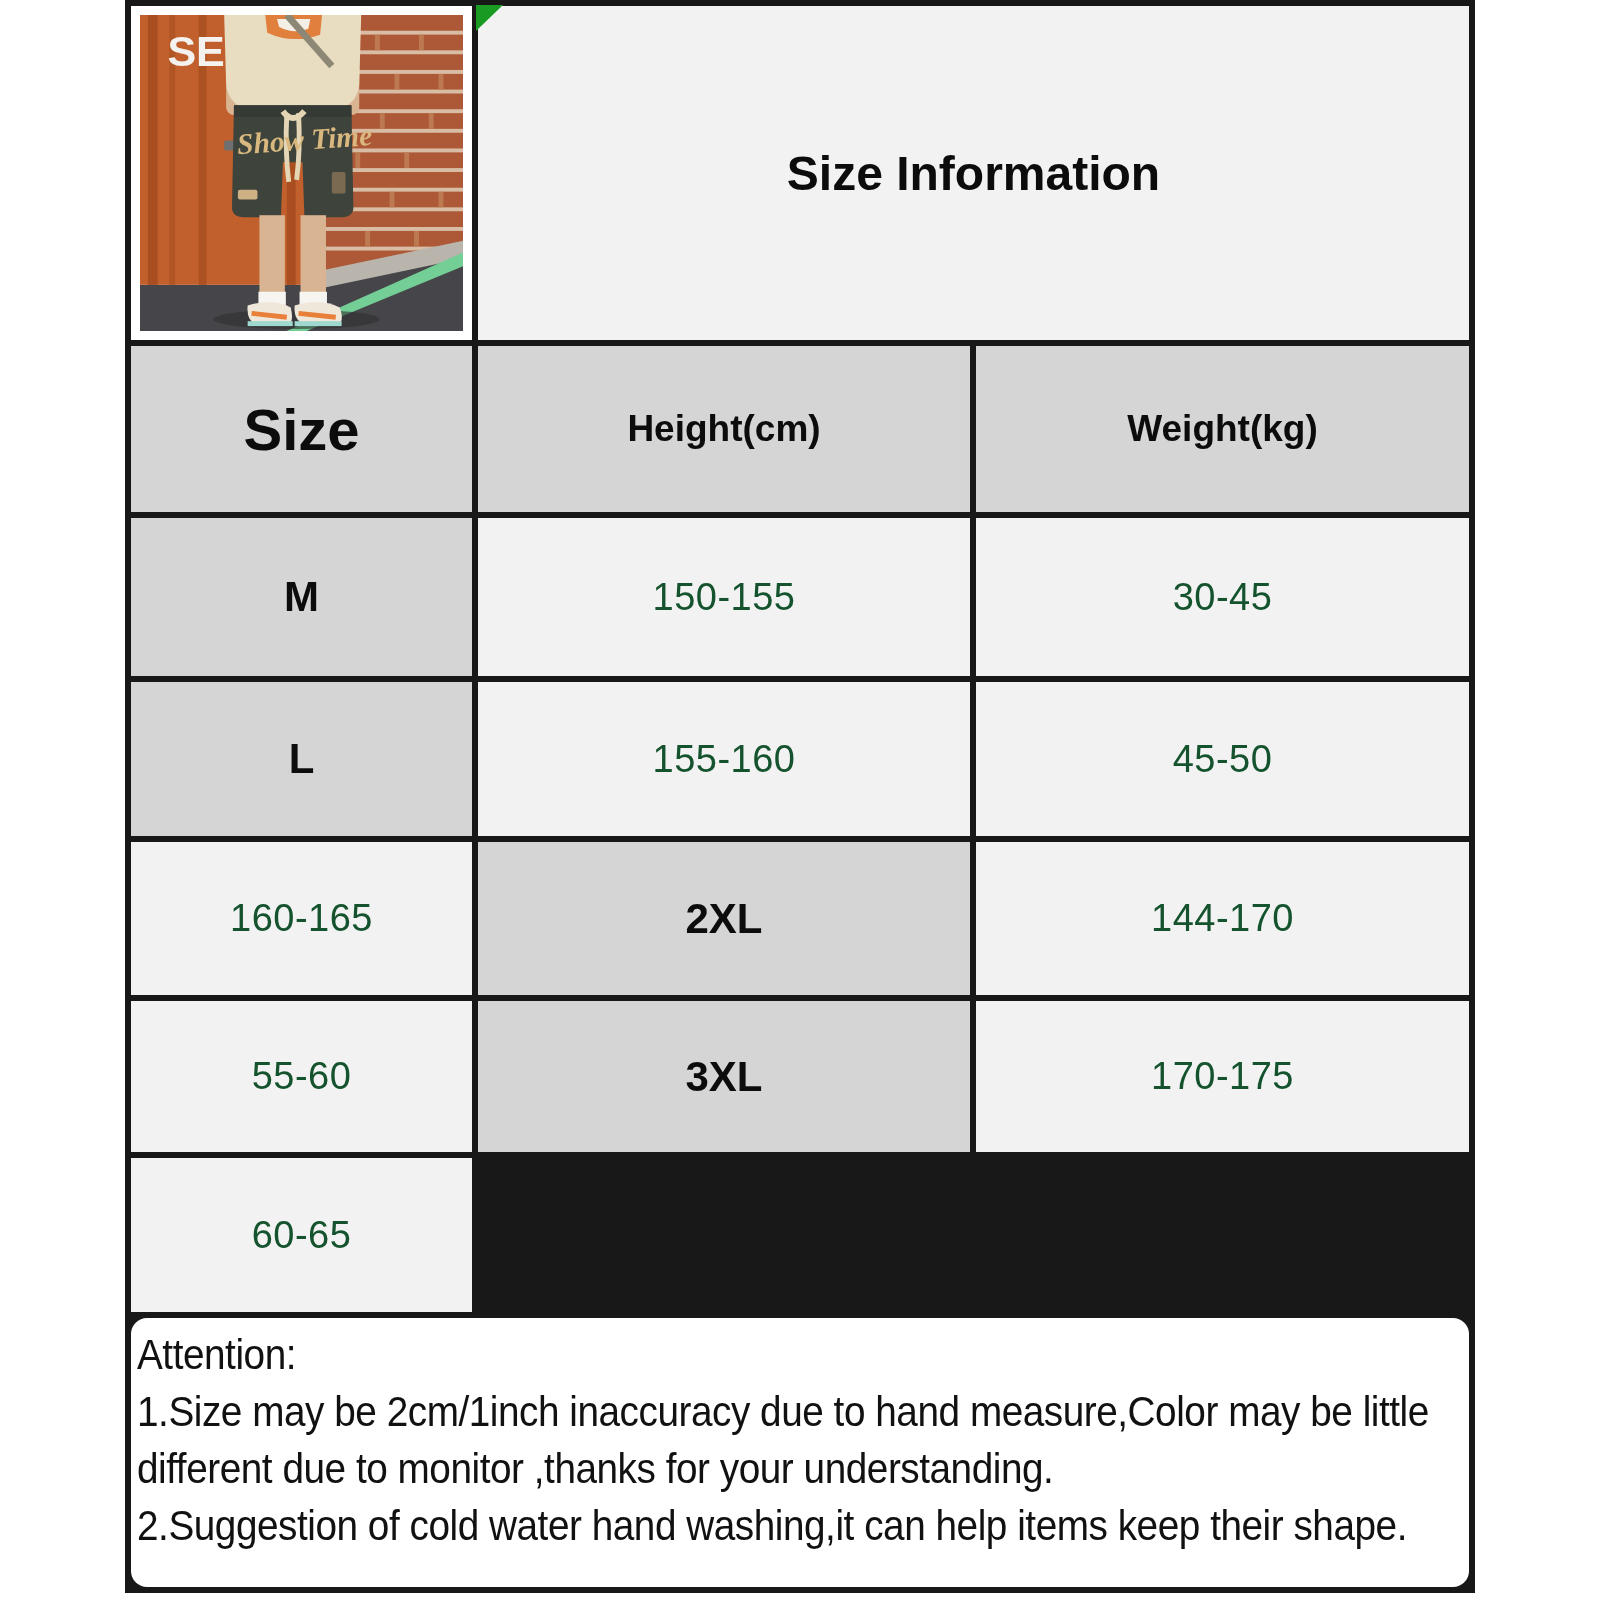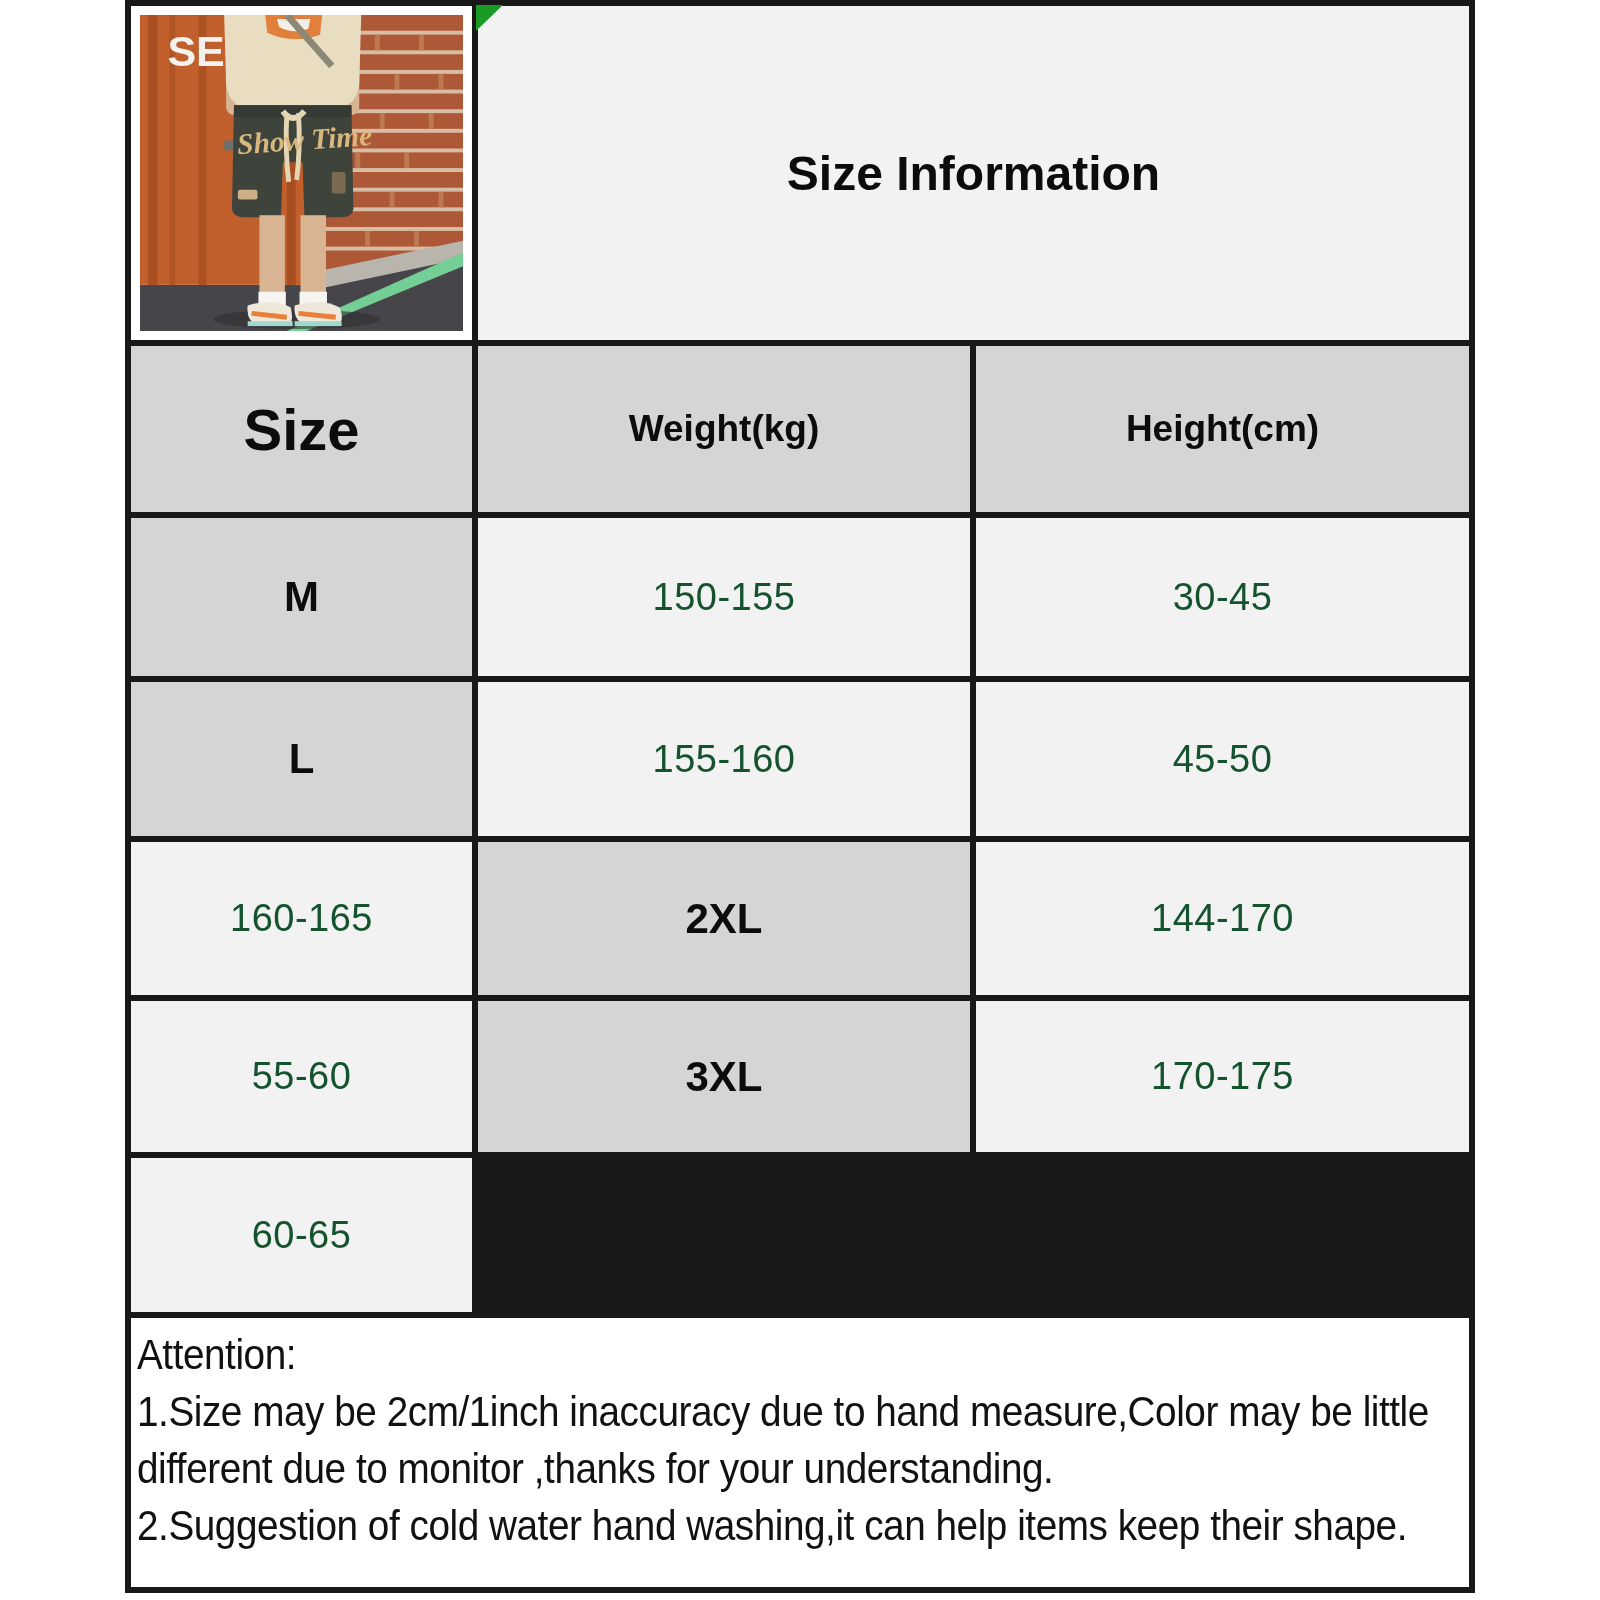--- a/index.html
+++ b/index.html
@@ -27,21 +27,21 @@
   .title-text{font-size:48px;font-weight:bold;letter-spacing:0px;color:#0c0c0c;}
 
   .hdr-size{font-size:58px;font-weight:bold;color:#0c0c0c;text-align:center;}
   .hdr-col{font-size:37px;font-weight:bold;color:#0c0c0c;}
 
   .row-label{font-size:42px;font-weight:bold;color:#0c0c0c;}
   .data-val{font-size:38px;font-weight:normal;color:#14532d;letter-spacing:0.5px;}
 
   .attention-cell{
     grid-column:1 / 4;background:#ffffff;
-    display:block;padding:8px 8px 0 6px;overflow:hidden;
+    display:block;padding:8px 8px 0 6px;overflow:hidden;border-radius:16px;
   }
   .att-inner{
     transform:scaleX(0.90);transform-origin:0 0;width:111%;
     font-size:43px;line-height:57px;color:#111;letter-spacing:-0.5px;
   }
   .att-heading{margin:0;}
   .att-note{margin:0;}
 
   
   .corner-flag{
@@ -143,24 +143,24 @@
     </div>
 
     <div class="cell bg-light title-cell">
       <span class="title-text">Size Information</span>
     </div>
 
     <div class="cell bg-gray">
       <span class="hdr-size">Size</span>
     </div>
     <div class="cell bg-gray">
+      <span class="hdr-col">Height(cm)</span>
+    </div>
+    <div class="cell bg-gray">
       <span class="hdr-col">Weight(kg)</span>
-    </div>
-    <div class="cell bg-gray">
-      <span class="hdr-col">Height(cm)</span>
     </div>
 
     <div class="cell bg-gray">
       <span class="row-label">M</span>
       </div>
     <div class="cell bg-light">
       <span class="data-val">150-155</span>
       </div>
     <div class="cell bg-light">
       <span class="data-val">30-45</span>

